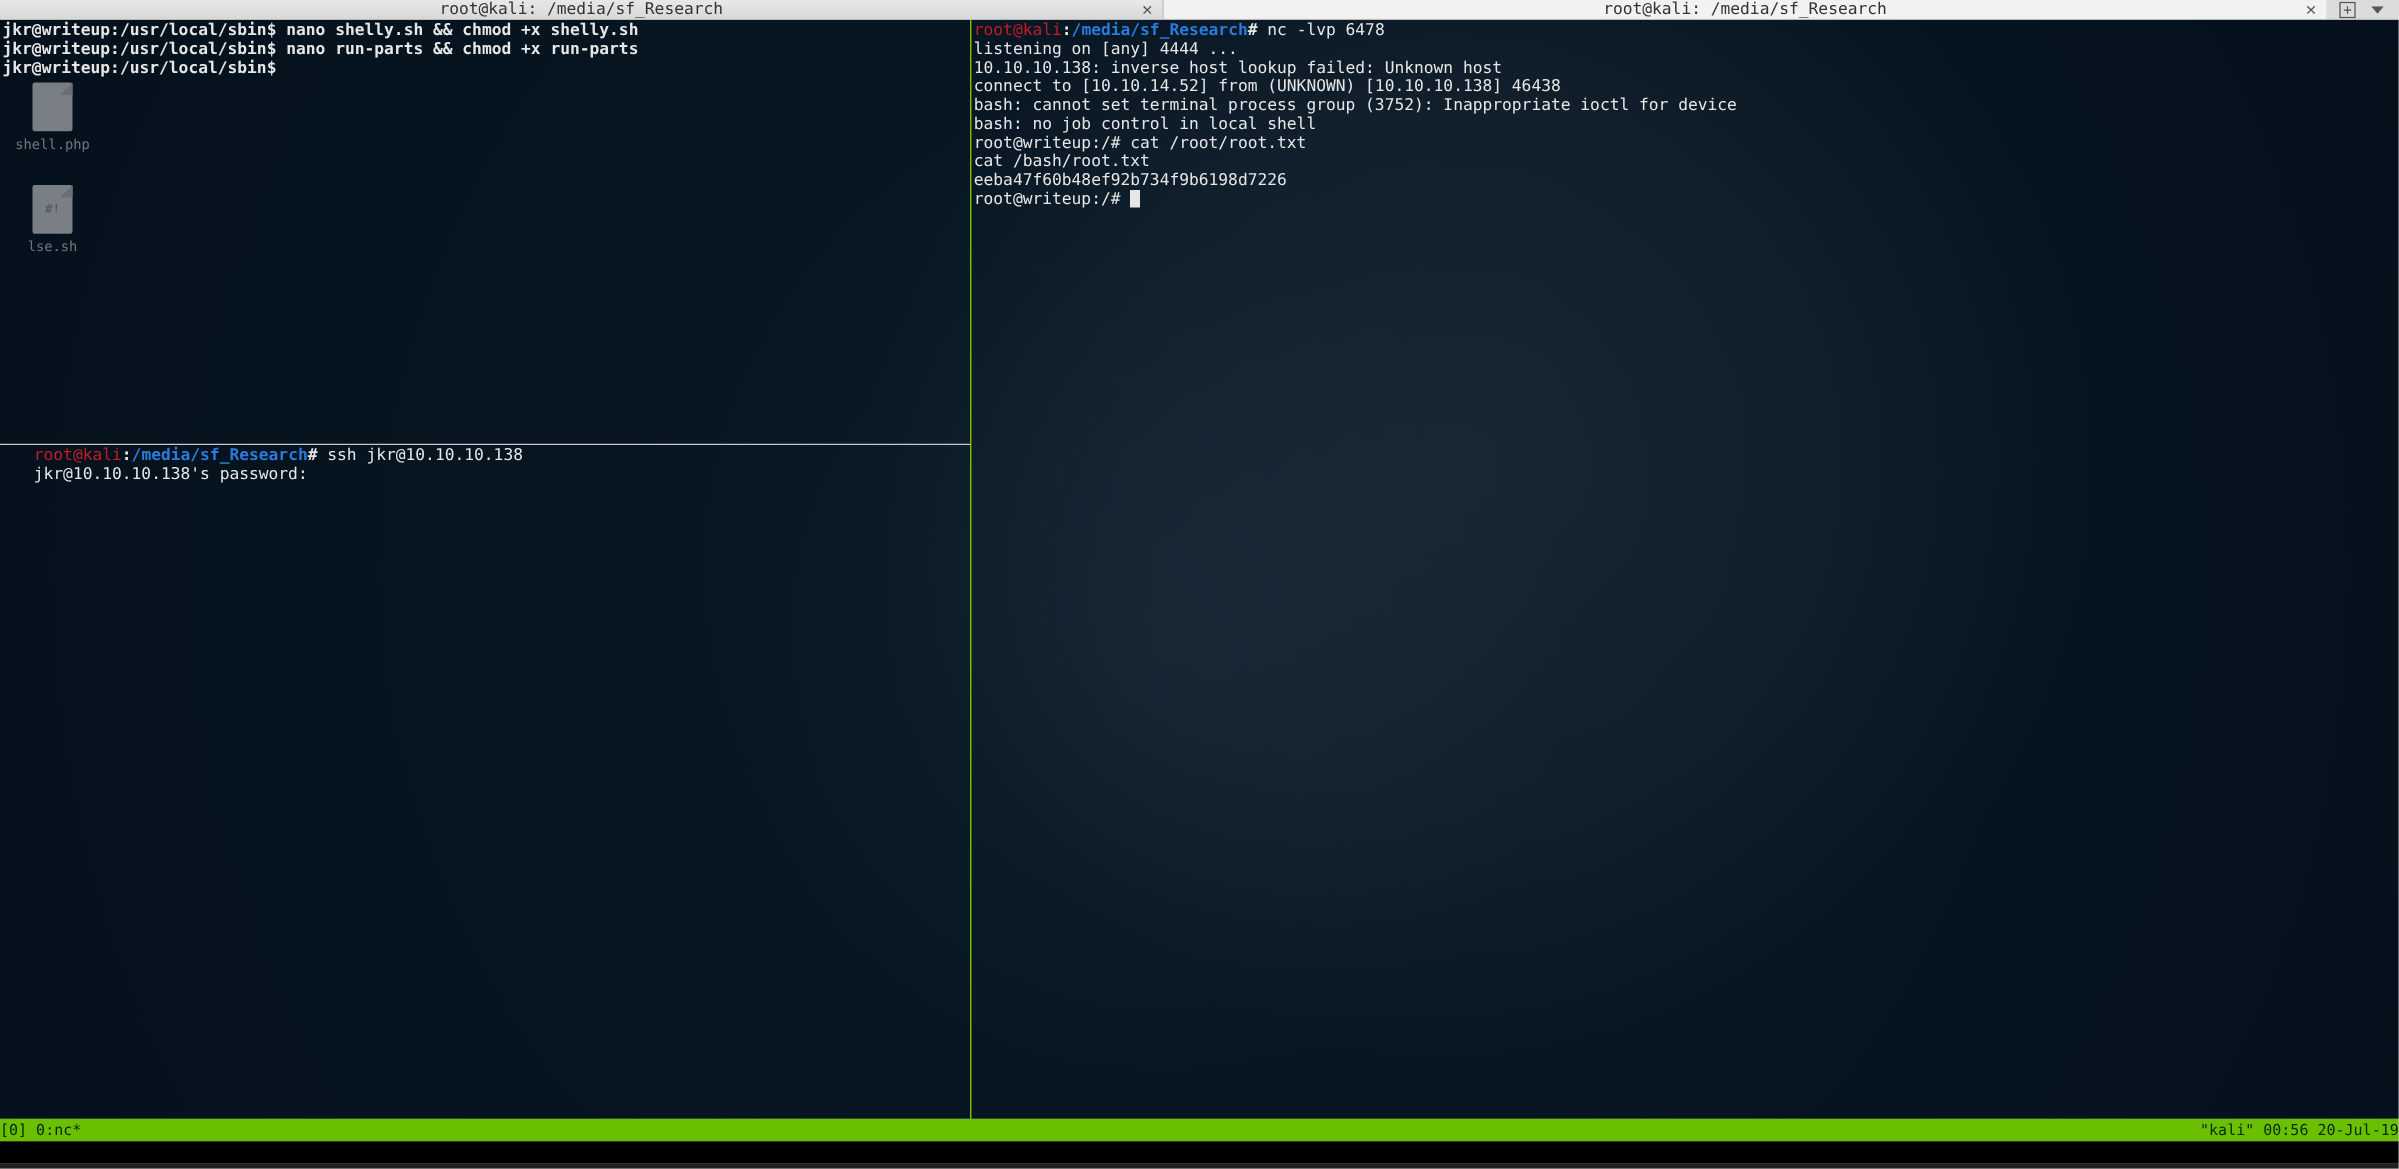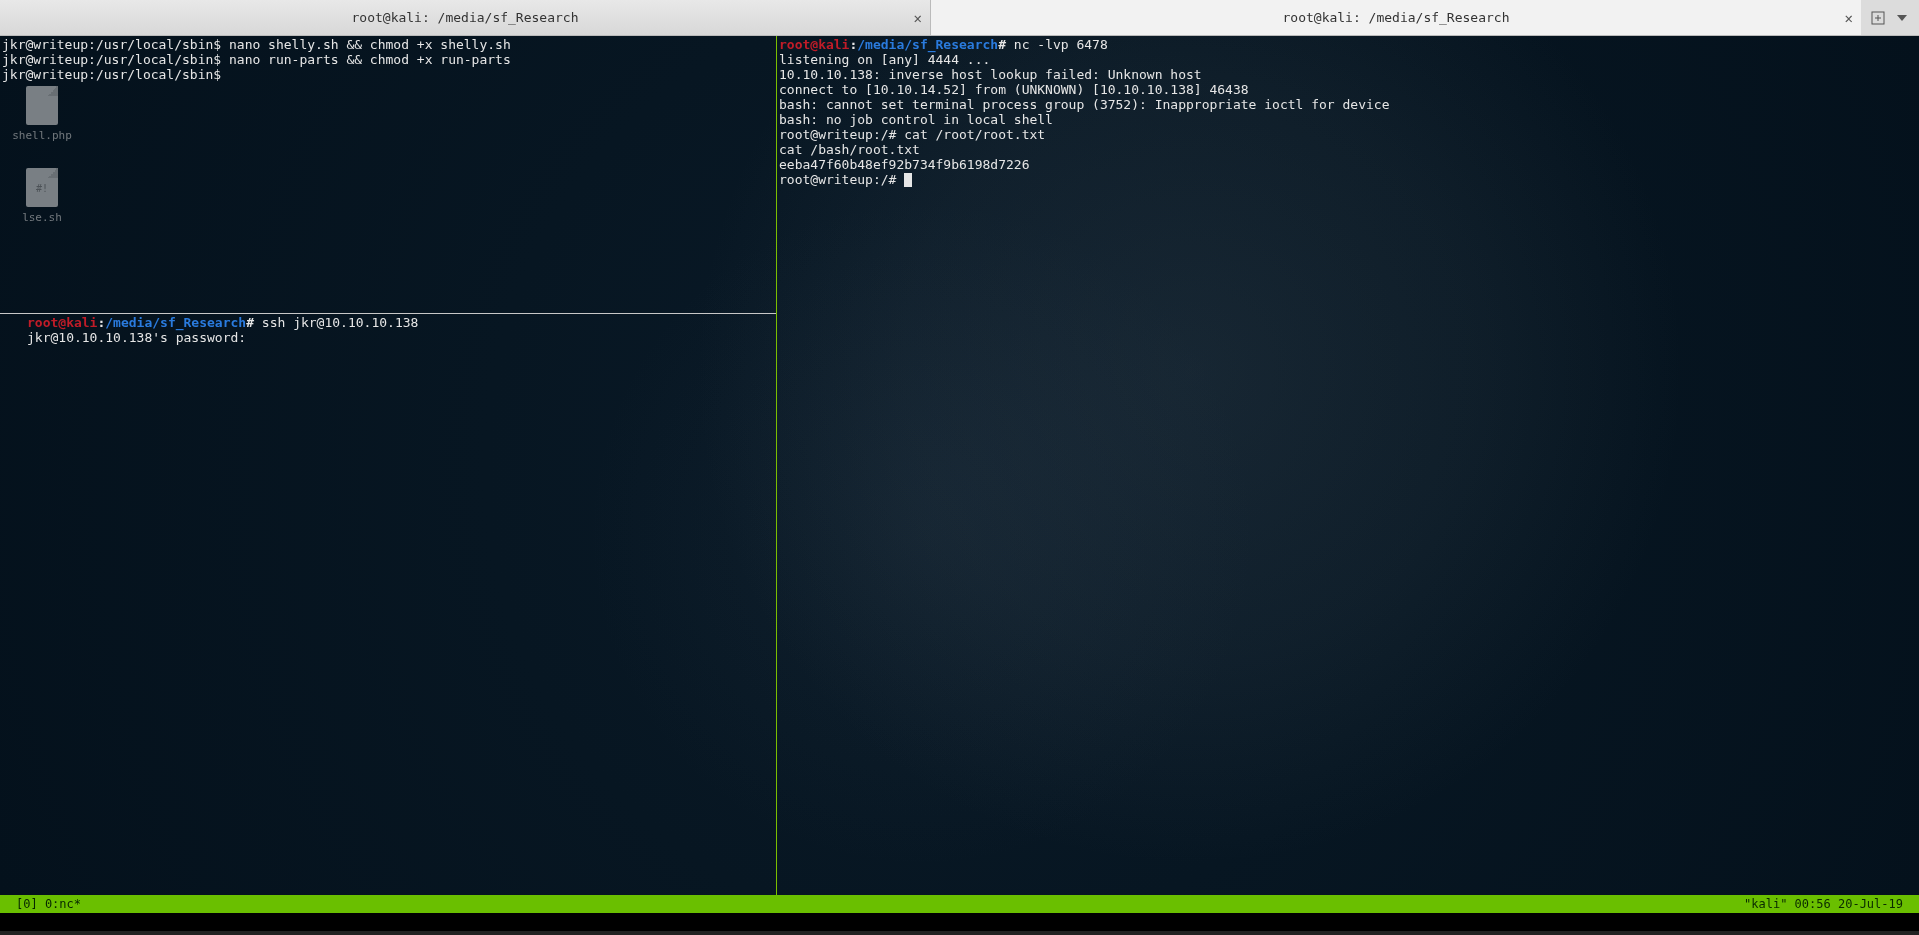--- a/index.html
+++ b/index.html
@@ -1,53 +1,53 @@
 <!DOCTYPE html>
 <html><head>
 <meta charset="utf-8">
 <style>
   * { margin: 0; padding: 0; box-sizing: border-box; }
   html, body { width: 100%; height: 100%; overflow: hidden; font-family: "DejaVu Sans Mono", "Liberation Mono", monospace; background: #dcdcdc; }
   .window { width: 1919px; height: 935px; display: flex; flex-direction: column; }
-  .titlebar { height: 36px; background: #dcdcdc; display: flex; align-items: stretch; border-bottom: 1px solid #bbb; }
+  .titlebar { height: 16px; background: #dcdcdc; display: flex; align-items: stretch; border-bottom: 1px solid #bbb; }
   .tab { flex: 1; display: flex; align-items: center; justify-content: center; position: relative; font-size: 13px; color: #333; }
   .tab.inactive { background: linear-gradient(#e8e8e8,#d8d8d8); border-right:1px solid #bbb; }
   .tab.active { background: #f2f2f2; }
   .tab-close { position: absolute; right: 8px; top: 50%; transform: translateY(-50%); font-size: 14px; color: #555; cursor: pointer; }
   .window-controls { display: flex; align-items: center; gap: 6px; padding: 0 8px; }
   .win-btn { width: 18px; height: 18px; display:flex; align-items:center; justify-content:center; color:#555; cursor:pointer; font-size:13px; }
   .terminals-area { flex: 1; display: flex; flex-direction: column; position: relative; background: radial-gradient(circle at 50% 50%, #0a1a28 0%, #071622 45%, #04111c 100%); }
   .dragon {
     position:absolute; inset:0;
     background:
       radial-gradient(circle at 62% 39%, rgba(90,105,115,0.18) 0%, rgba(90,105,115,0.10) 22%, rgba(0,0,0,0) 38%),
       radial-gradient(circle at 48% 58%, rgba(75,90,100,0.10) 0%, rgba(0,0,0,0) 30%);
     pointer-events:none;
   }
   .panes { position:absolute; inset:0; display:flex; }
   .left-col { width: 777px; display:flex; flex-direction:column; border-right: 1px solid #7bbf00; }
   .pane { color: #e6e6e6; font-size: 13px; line-height: 15px; padding: 1px 2px; white-space: pre; overflow:hidden; position:relative; }
-  .pane.top-left { height: 278px; border-bottom:1px solid #c8c8c8; }
+  .pane.top-left { height: 340px; border-bottom:1px solid #c8c8c8;font-weight:bold; }
   .pane.bottom-left { flex:1;margin-left:25px; }
   .right-col { flex:1; display:flex; flex-direction:column; }
   .pane.right { flex:1; border-left: 1px solid #7bbf00; margin-left:-1px; }
-  .prompt-user { color: #c01c28; font-weight:bold; }
+  .prompt-user { color: #c01c28; font-weight:normal; }
   .prompt-host { color: #e6e6e6; font-weight:bold; }
   .prompt-path { color: #2a7bde; font-weight:bold; }
   .prompt-hash { color: #e6e6e6; font-weight:bold; }
   .cmd { color: #e6e6e6; }
   .out { color: #e6e6e6; }
   .cursor { display:inline-block; width:8px; height:14px; background:#e6e6e6; vertical-align:middle; margin-bottom:2px; }
   .desktop-icons { position:absolute; top:50px; left:20px; width:80px; pointer-events:none; opacity:0.55; }
   .file-icon { width:44px; height:56px; margin-bottom:26px; display:flex; flex-direction:column; align-items:center; }
   .file-shape { width:32px; height:40px; background:#d9d9d9; border-radius:2px; position:relative; }
   .file-shape::after { content:""; position:absolute; top:0; right:0; width:10px; height:10px; background:linear-gradient(135deg, transparent 50%, #bbb 50%); }
   .file-badge { position:absolute; top:50%; left:50%; transform:translate(-50%,-50%); font-size:10px; color:#888; }
   .file-label { color:#c8c8c8; font-size:11px; margin-top:4px; }
-  .statusbar { height: 18px; background: #6abf00; color: #0a2a00; font-size: 12px; display:flex; align-items:center; justify-content:space-between; padding: 0 16px; font-family: "DejaVu Sans Mono", monospace; }
+  .statusbar { height: 18px; background: #6abf00; color: #0a2a00; font-size: 12px; display:flex; align-items:center; justify-content:space-between; padding: 0 0; font-family: "DejaVu Sans Mono", monospace; }
   .statusbar .left { color:#062600; }
   .statusbar .right { color:#0a2a00; }
   .bottom-strip { height:18px; background:#000; }
   .taskbar { height:4px; background:#222; }
 </style>
 </head>
 <body>
 
 <div class="window">
 

